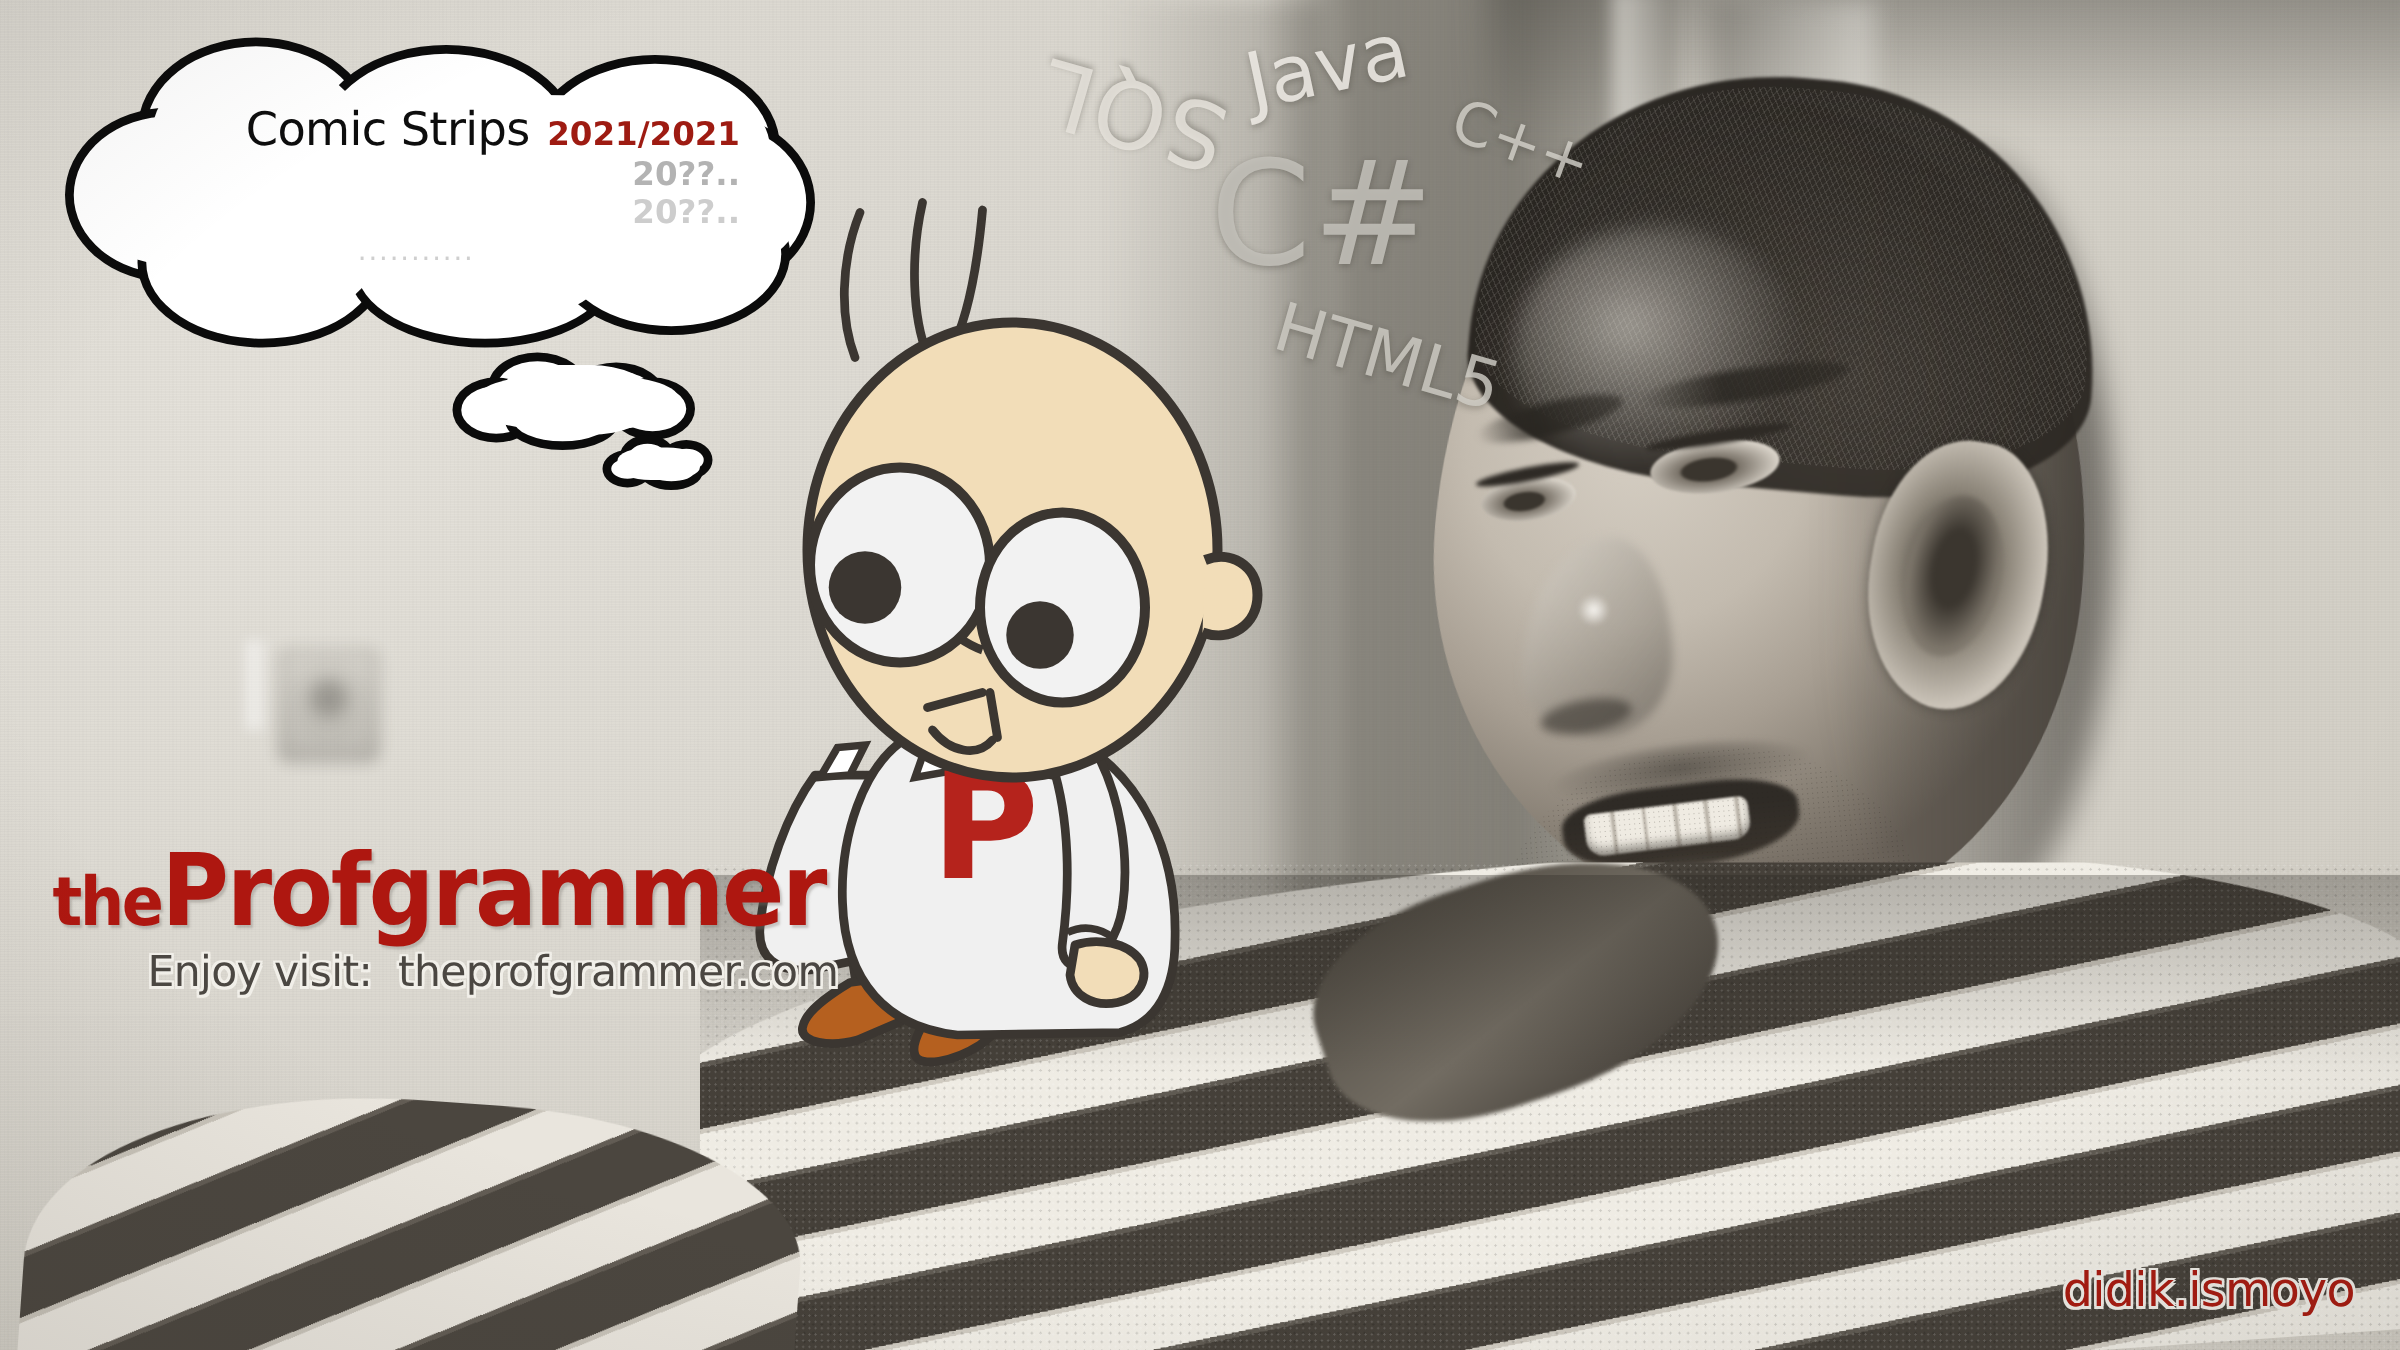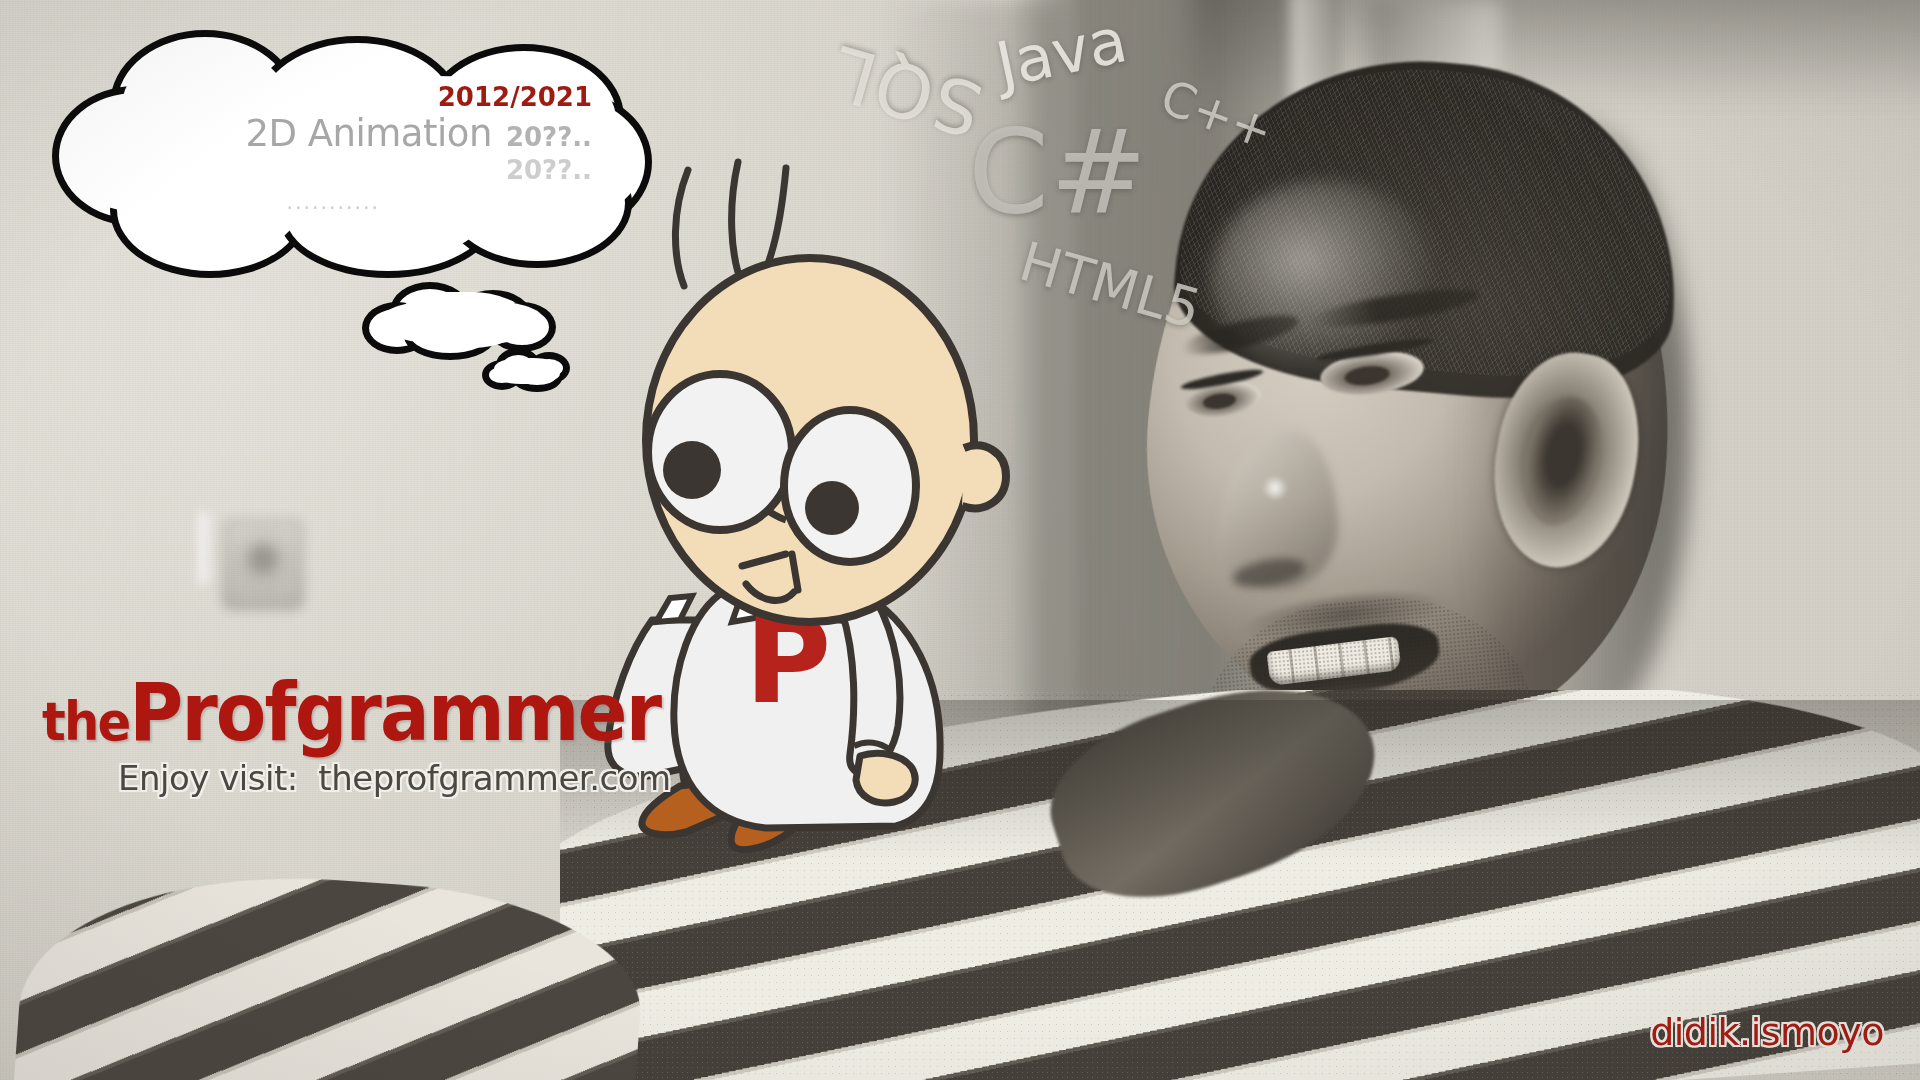--- a/index.html
+++ b/index.html
@@ -556,24 +556,24 @@
     <div class="bub-fill" style="left:382px; top:30px; width:182px; height:118px;"></div>
     <div class="bub-fill" style="left:14px;  top:72px; width:144px; height:110px;"></div>
     <div class="bub-fill" style="left:452px; top:78px; width:138px; height:110px;"></div>
     <div class="bub-fill" style="left:70px;  top:124px;width:178px; height:104px;"></div>
     <div class="bub-fill" style="left:238px; top:130px;width:198px; height:100px;"></div>
     <div class="bub-fill" style="left:402px; top:120px;width:168px; height:102px;"></div>
     <div class="bub-fill" style="left:52px;  top:46px; width:500px; height:150px; border-radius:34%;"></div>
 
     <div class="bubble-text">
       <div class="bub-row row1">
-        <span class="bub-year">2012/2021</span>
+        <span class="bub-title">Comic Strips</span>
+        <span class="bub-year">2021/2021</span>
       </div>
       <div class="bub-row row2">
-        <span class="bub-title">2D Animation</span>
         <span class="bub-year">20??..</span>
       </div>
       <div class="bub-row row3">
         <span class="bub-year">20??..</span>
       </div>
       <div class="bub-dots">...........</div>
     </div>
   </div>
 
   <div style="position:absolute;left:362px;top:282px;width:200px;height:80px;">

